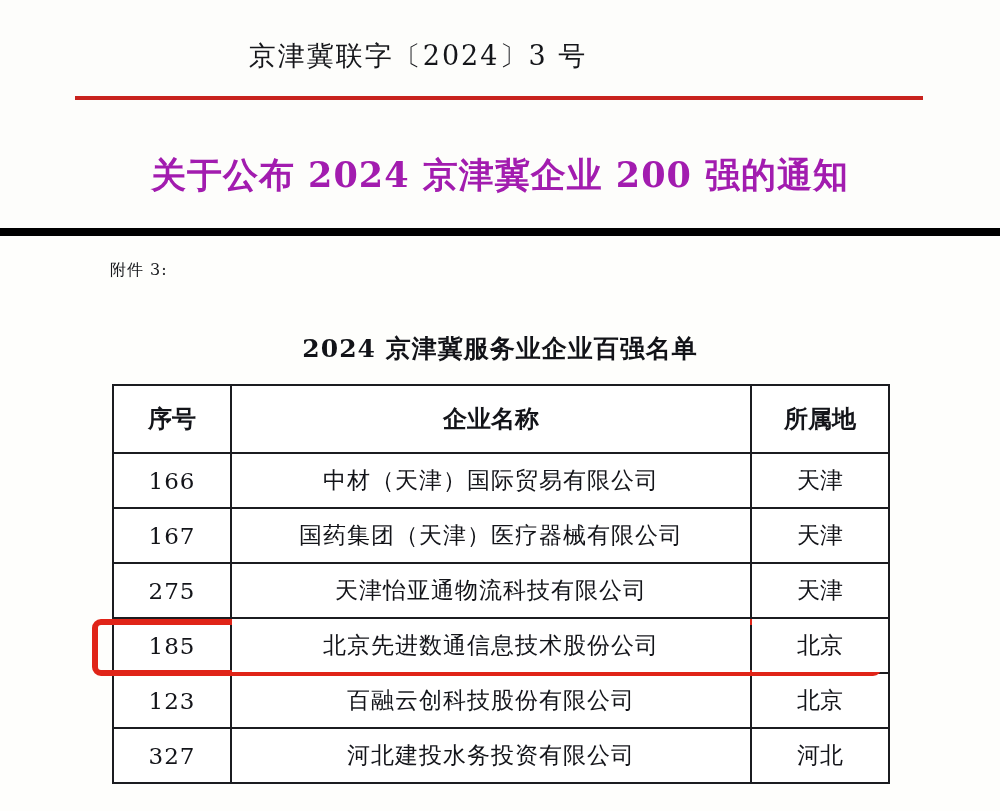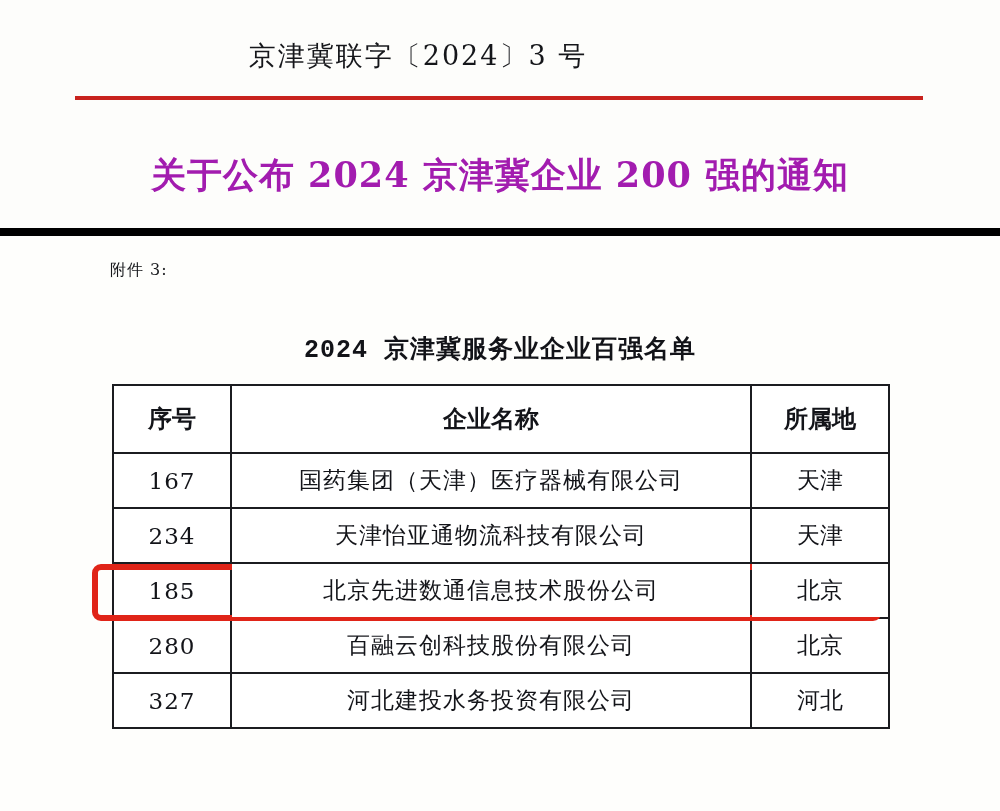--- a/index.html
+++ b/index.html
@@ -79,21 +79,20 @@
   .list-title {
     position: absolute;
     left: 0;
     top: 96px;
     width: 1000px;
     text-align: center;
     font-size: 25px;
     font-weight: bold;
     color: #121318;
     letter-spacing: 1px;
-    font-family: Liberation Mono, monospace;
   }
   
   .table-wrap {
     position: absolute;
     left: 112px;
     top: 148px;
     width: 916px;
   }
   table.rank-table {
     border-collapse: collapse;
@@ -162,39 +161,44 @@
         </colgroup>
         <thead>
           <tr>
             <th>序号</th>
             <th>企业名称</th>
             <th>所属地</th>
           </tr>
         </thead>
         <tbody>
           <tr>
+            <td class="cell-rank">166</td>
+            <td class="cell-name">中材（天津）国际贸易有限公司</td>
+            <td>天津</td>
+          </tr>
+          <tr>
             <td class="cell-rank">167</td>
             <td class="cell-name">国药集团（天津）医疗器械有限公司</td>
             <td>天津</td>
           </tr>
           <tr>
-            <td class="cell-rank">234</td>
+            <td class="cell-rank">275</td>
             <td class="cell-name">天津怡亚通物流科技有限公司</td>
             <td>天津</td>
           </tr>
           <tr class="highlight">
             <td class="cell-rank">
               <span>185</span>
               <span class="hl-box"></span>
             </td>
             <td class="cell-name">北京先进数通信息技术股份公司</td>
             <td>北京</td>
           </tr>
           <tr>
-            <td class="cell-rank">280</td>
+            <td class="cell-rank">123</td>
             <td class="cell-name">百融云创科技股份有限公司</td>
             <td>北京</td>
           </tr>
           <tr>
             <td class="cell-rank">327</td>
             <td class="cell-name">河北建投水务投资有限公司</td>
             <td>河北</td>
           </tr>
         </tbody>
       </table>

